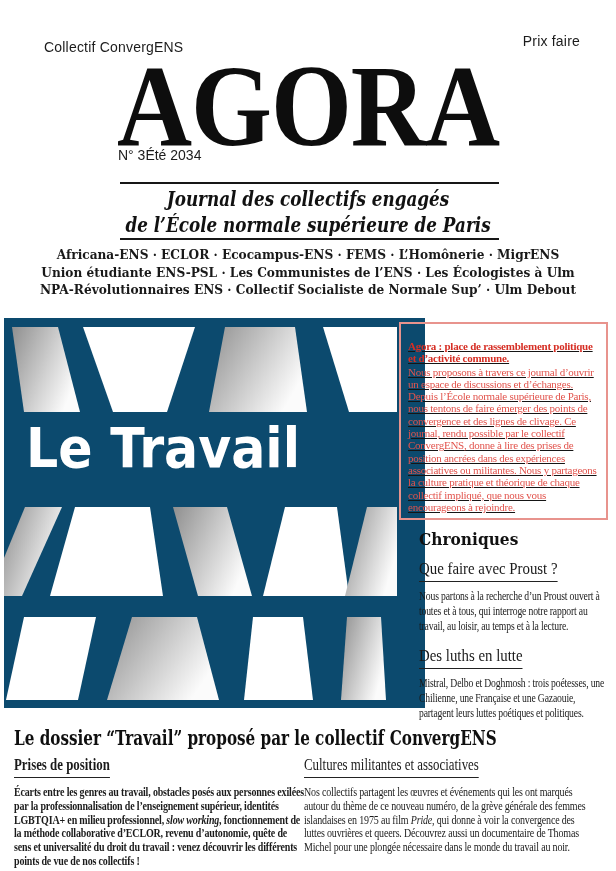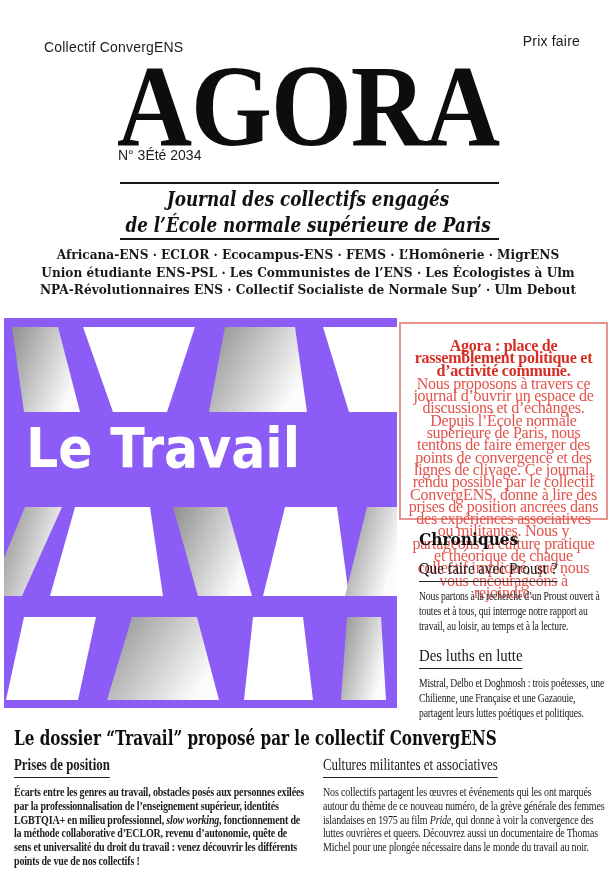--- a/index.html
+++ b/index.html
@@ -21,46 +21,46 @@
   .rule{left:120px;width:379px;height:2px;background:#171717;}
   #rule-top{top:182px;}
   #rule-bottom{top:238px;}
   #subtitle{left:0;top:186px;width:616px;text-align:center;
     font-family:"DejaVu Serif", serif;font-weight:700;font-style:italic;
     font-size:21px;line-height:26px;color:#111;transform:scaleX(0.8);transform-origin:50% 0;}
   #collectives{left:0;top:246px;width:616px;text-align:center;
     font-family:"DejaVu Serif", serif;font-weight:700;font-size:13.5px;line-height:17.7px;
     color:#191919;transform:scaleX(0.9);transform-origin:50% 0;white-space:nowrap;}
   
-  #hero{left:4px;top:318px;width:393px;height:390px;background:#8b5cf6;}
+  #hero{left:4px;top:318px;width:393px;height:390px;background:#0c4a6e;padding-left:28px;}
   #hero svg{position:absolute;left:0;top:0;}
   #hero-title{position:absolute;left:22px;top:100px;color:#ffffff;
     font-family:"DejaVu Sans", sans-serif;font-weight:700;font-size:55px;line-height:60px;
     transform:scaleX(0.92);transform-origin:0 0;white-space:nowrap;}
   
   #about-box{left:399px;top:322px;width:209px;height:198px;box-sizing:border-box;
-    border:2px solid #e8938d;padding:16px 7px 0 7px;text-align:center;
-    font-size:16px;line-height:12.3px;letter-spacing:-0.25px;}
+    border:2px solid #e8938d;padding:16px 7px 0 7px;text-align:left;
+    font-size:11px;line-height:12.3px;letter-spacing:-0.25px;text-decoration:underline;}
   #about-heading{font-weight:700;color:#d62e24;}
   #about-body{color:#e2534c;margin-top:1px;}
   
   #chroniques{left:419px;top:529px;width:190px;}
   #chroniques h2{margin:0 0 10px 0;font-family:"DejaVu Serif", serif;font-weight:700;
     font-size:17.5px;color:#111;transform:scaleX(0.88);transform-origin:0 0;white-space:nowrap;}
   .chron-title{display:inline-block;font-family:"Liberation Serif", serif;font-size:16.5px;
     color:#1a1a1a;border-bottom:1.5px solid #222;padding-bottom:2px;margin:0 0 7px 0;
     transform:scaleX(0.9);transform-origin:0 0;white-space:nowrap;}
   .chron-text{margin:0 0 12px 0;width:226px;font-size:11.8px;line-height:15px;
     letter-spacing:-0.2px;color:#1b1b1b;transform:scaleX(0.82);transform-origin:0 0;}
   
   #dossier-heading{left:14px;top:727px;font-family:"DejaVu Serif", serif;font-weight:700;
     font-size:19.5px;color:#0f0f0f;transform:scaleX(0.78);transform-origin:0 0;white-space:nowrap;}
   .dossier-col{top:755px;width:292px;}
   #dossier-col-left{left:14px;font-weight:bold;}
-  #dossier-col-right{left:323px;}
+  #dossier-col-right{left:304px;}
   .col-title{display:inline-block;font-family:"Liberation Serif", serif;font-size:16.5px;
     color:#1a1a1a;border-bottom:1.5px solid #222;padding-bottom:2px;margin:0 0 8px 0;
     transform:scaleX(0.78);transform-origin:0 0;white-space:nowrap;}
   .col-text{margin:0;width:356px;font-size:12.2px;line-height:13.8px;
     letter-spacing:-0.2px;color:#1b1b1b;transform:scaleX(0.82);transform-origin:0 0;}
 </style>
 </head>
 <body>
 
 <div class="abs meta" id="meta-left">Collectif ConvergENS</div>

